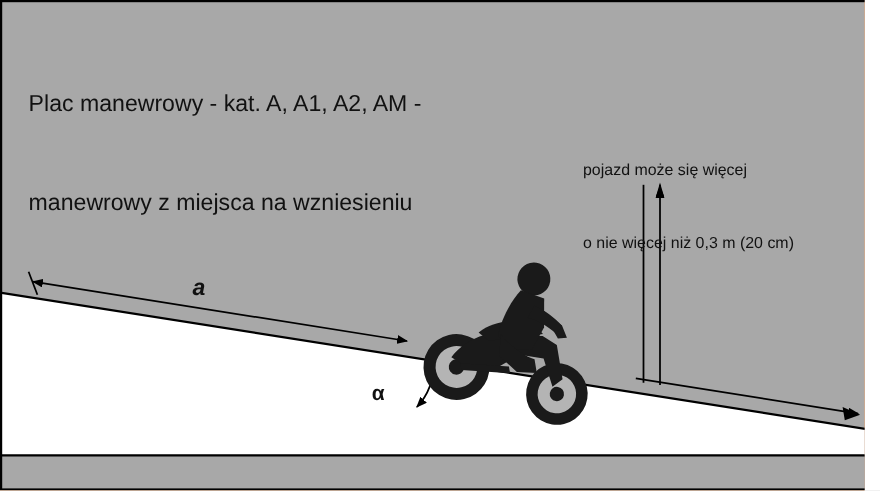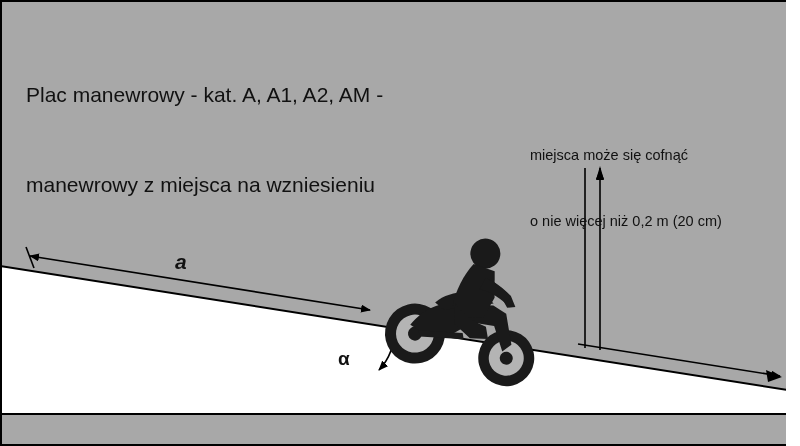--- a/index.html
+++ b/index.html
@@ -138,21 +138,21 @@
       </g>
     </g>
   </svg>
 
   <div class="title">
     <div>Plac manewrowy - kat. A, A1, A2, AM -</div>
     <div>manewrowy z miejsca na wzniesieniu</div>
   </div>
 
   <div class="note">
-    <div>miejsca może się cofnąć</div>
-    <div>o nie więcej niż 0,2 m (20 cm)</div>
+    <div>pojazd może się więcej</div>
+    <div>o nie więcej niż 0,3 m (20 cm)</div>
   </div>
 
   <div class="label-a">a</div>
   <div class="label-alpha">α</div>
 
   <div class="frame-border"></div>
 </div>
 
 </body></html>

